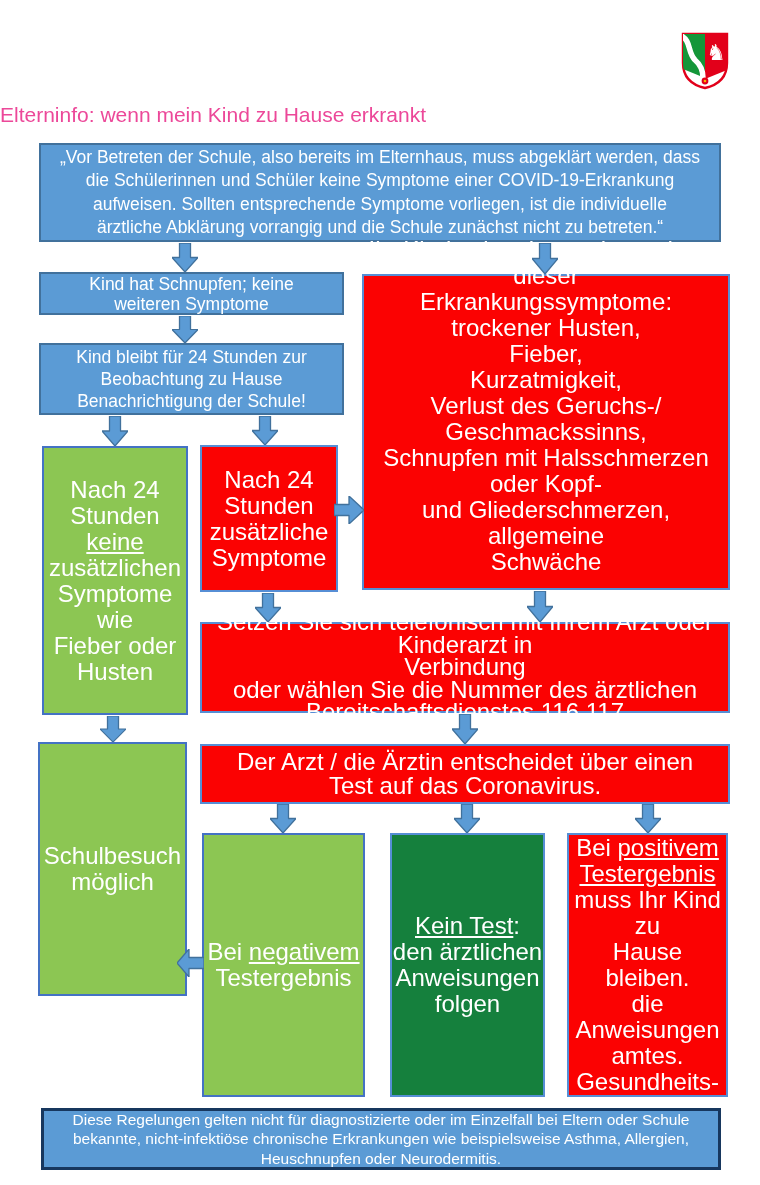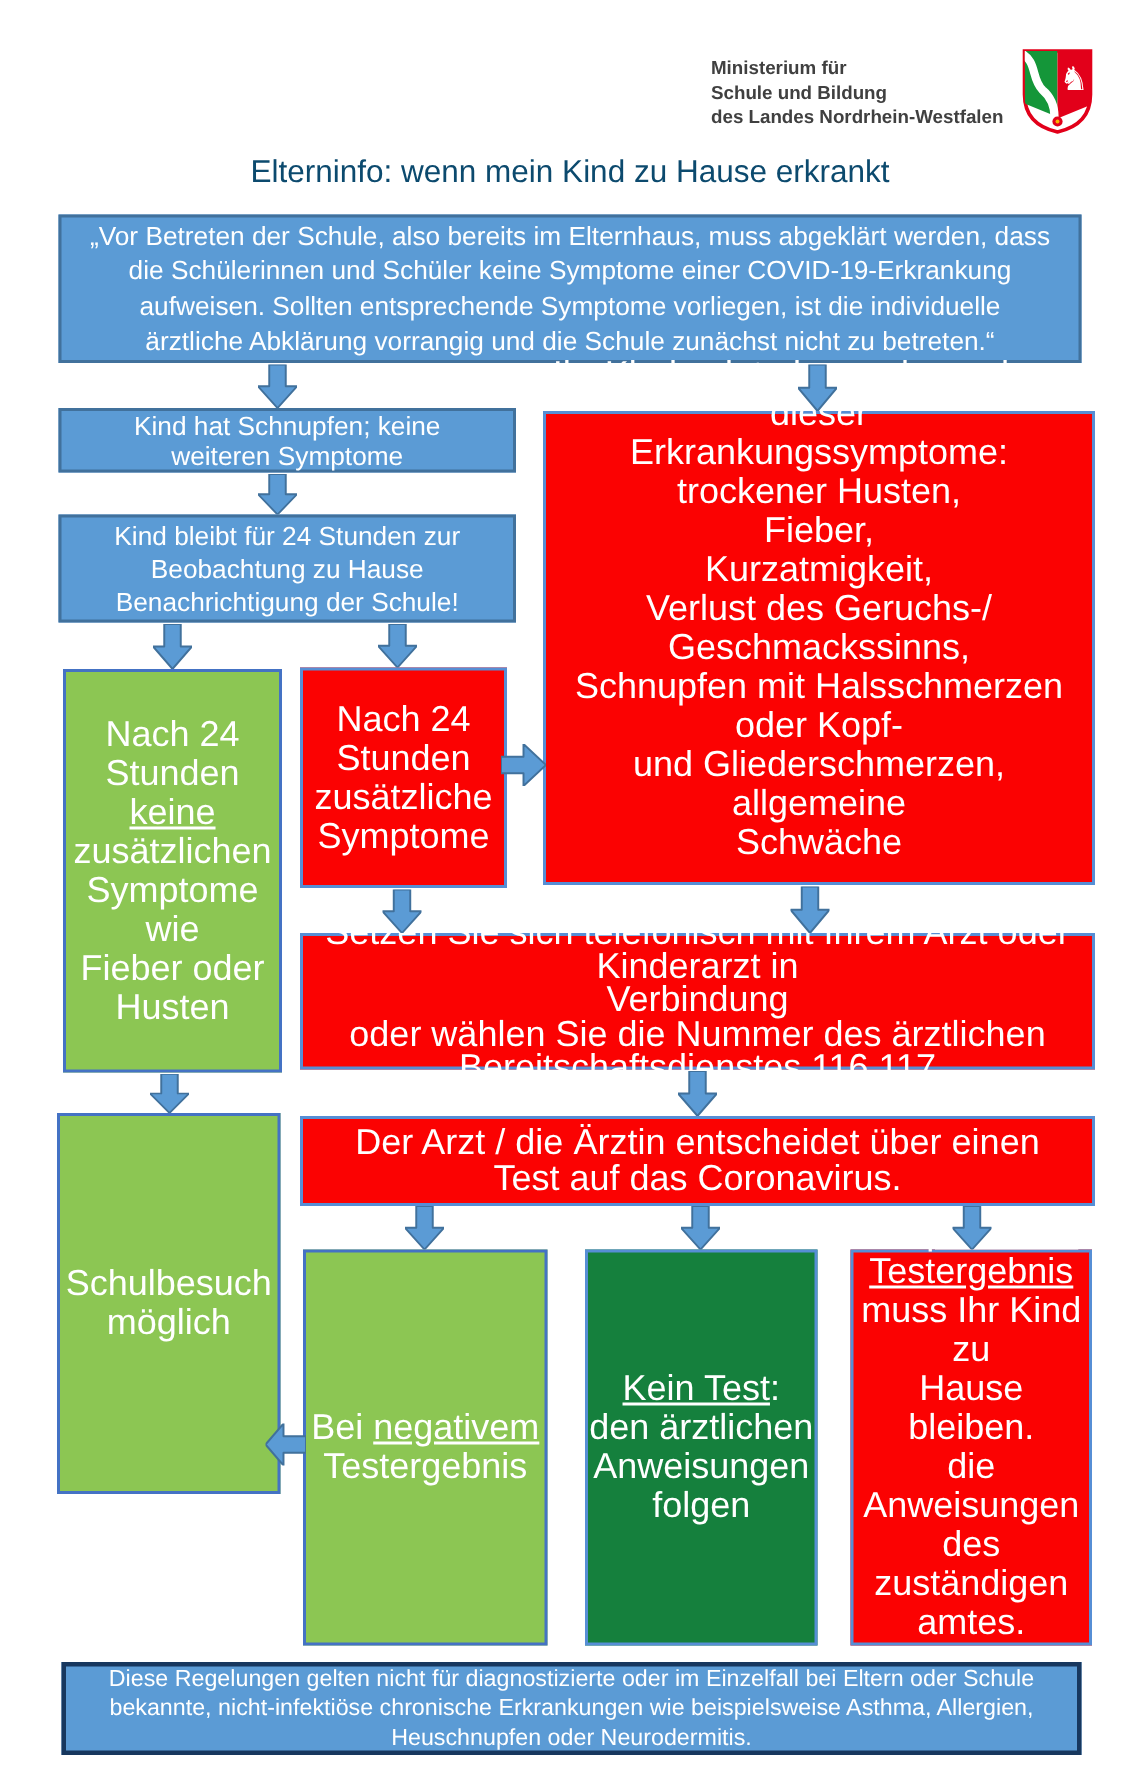--- a/index.html
+++ b/index.html
@@ -16,38 +16,35 @@
   .red    { background:#FB0202; border:2px solid #568ED5; }
   .green  { background:#8CC653; border:2px solid #4472C4; }
   .ochre  { background:#15803d; border:2px solid #568ED5; }
   .footerbox { background:#5B9BD5; border:3px solid #17375E; }
 
   .fs-quote  { font-size:17.5px; line-height:23.5px; }
   .fs-std    { font-size:17.5px; line-height:22px; }
   .fs-big    { font-size:24px;   line-height:26px; }
   .fs-footer { font-size:15.5px; line-height:19.5px; }
 
-  .title { position:absolute; left:0; top:103px; width:100%; text-align:center;
-           font-size:21px; color:#0c4a6e; }
+  .title { position:absolute; left:0; top:103px; width:100%; 
+           font-size:21px; color:#ec4899; }
   .ministry { position:absolute; left:474px; top:37px; font-size:12.5px; font-weight:bold;
               color:#404040; line-height:16.5px; white-space:pre-line; }
   .crest { position:absolute; left:680px; top:31px; }
 
   .arrow { position:absolute; }
   .arrow svg { display:block; width:100%; height:100%; }
   .arrow polygon { fill:#5B9BD5; stroke:#41719C; stroke-width:1.3; stroke-linejoin:round; }
 </style>
 </head>
 <body>
 
 <div class="page">
 
-  <div class="ministry">Ministerium für
-Schule und Bildung
-des Landes Nordrhein-Westfalen</div>
   <div class="crest">
     <svg width="50" height="60" viewBox="0 0 50 60">
       <defs>
           <clipPath id="shieldclip">
             <path d="M3,3 H47 V32 Q47,52 25,57 Q3,52 3,32 Z"></path>
           </clipPath>
         </defs>
       <path d="M3,3 H47 V32 Q47,52 25,57 Q3,52 3,32 Z" fill="#ffffff" stroke="#E2001A" stroke-width="2.4"></path>
       <g clip-path="url(#shieldclip)">
         <path d="M3,3 H25 V47 L3,38 Z" fill="#149639"></path>
@@ -145,21 +142,20 @@
     </div>
   </div>
 
   <div class="box red fs-big" style="left:567px; top:833px; width:161px; height:264px;">
     <div>
       <div class="line"><span>Bei </span><span class="u">positivem</span></div>
       <div class="line"><span class="u">Testergebnis</span></div>
       <div class="line">muss Ihr Kind zu</div>
       <div class="line">Hause bleiben.</div>
       <div class="line">die Anweisungen</div>
-      <div class="line">des zuständigen</div>
       <div class="line">amtes.</div>
       <div class="line">Gesundheits-</div>
     </div>
   </div>
 
   <div class="box footerbox fs-footer" style="left:41px; top:1108px; width:680px; height:62px;">
     <div class="txt">Diese Regelungen gelten nicht für diagnostizierte oder im Einzelfall bei Eltern oder Schule
 bekannte, nicht-infektiöse chronische Erkrankungen wie beispielsweise Asthma, Allergien,
 Heuschnupfen oder Neurodermitis.</div>
   </div>

